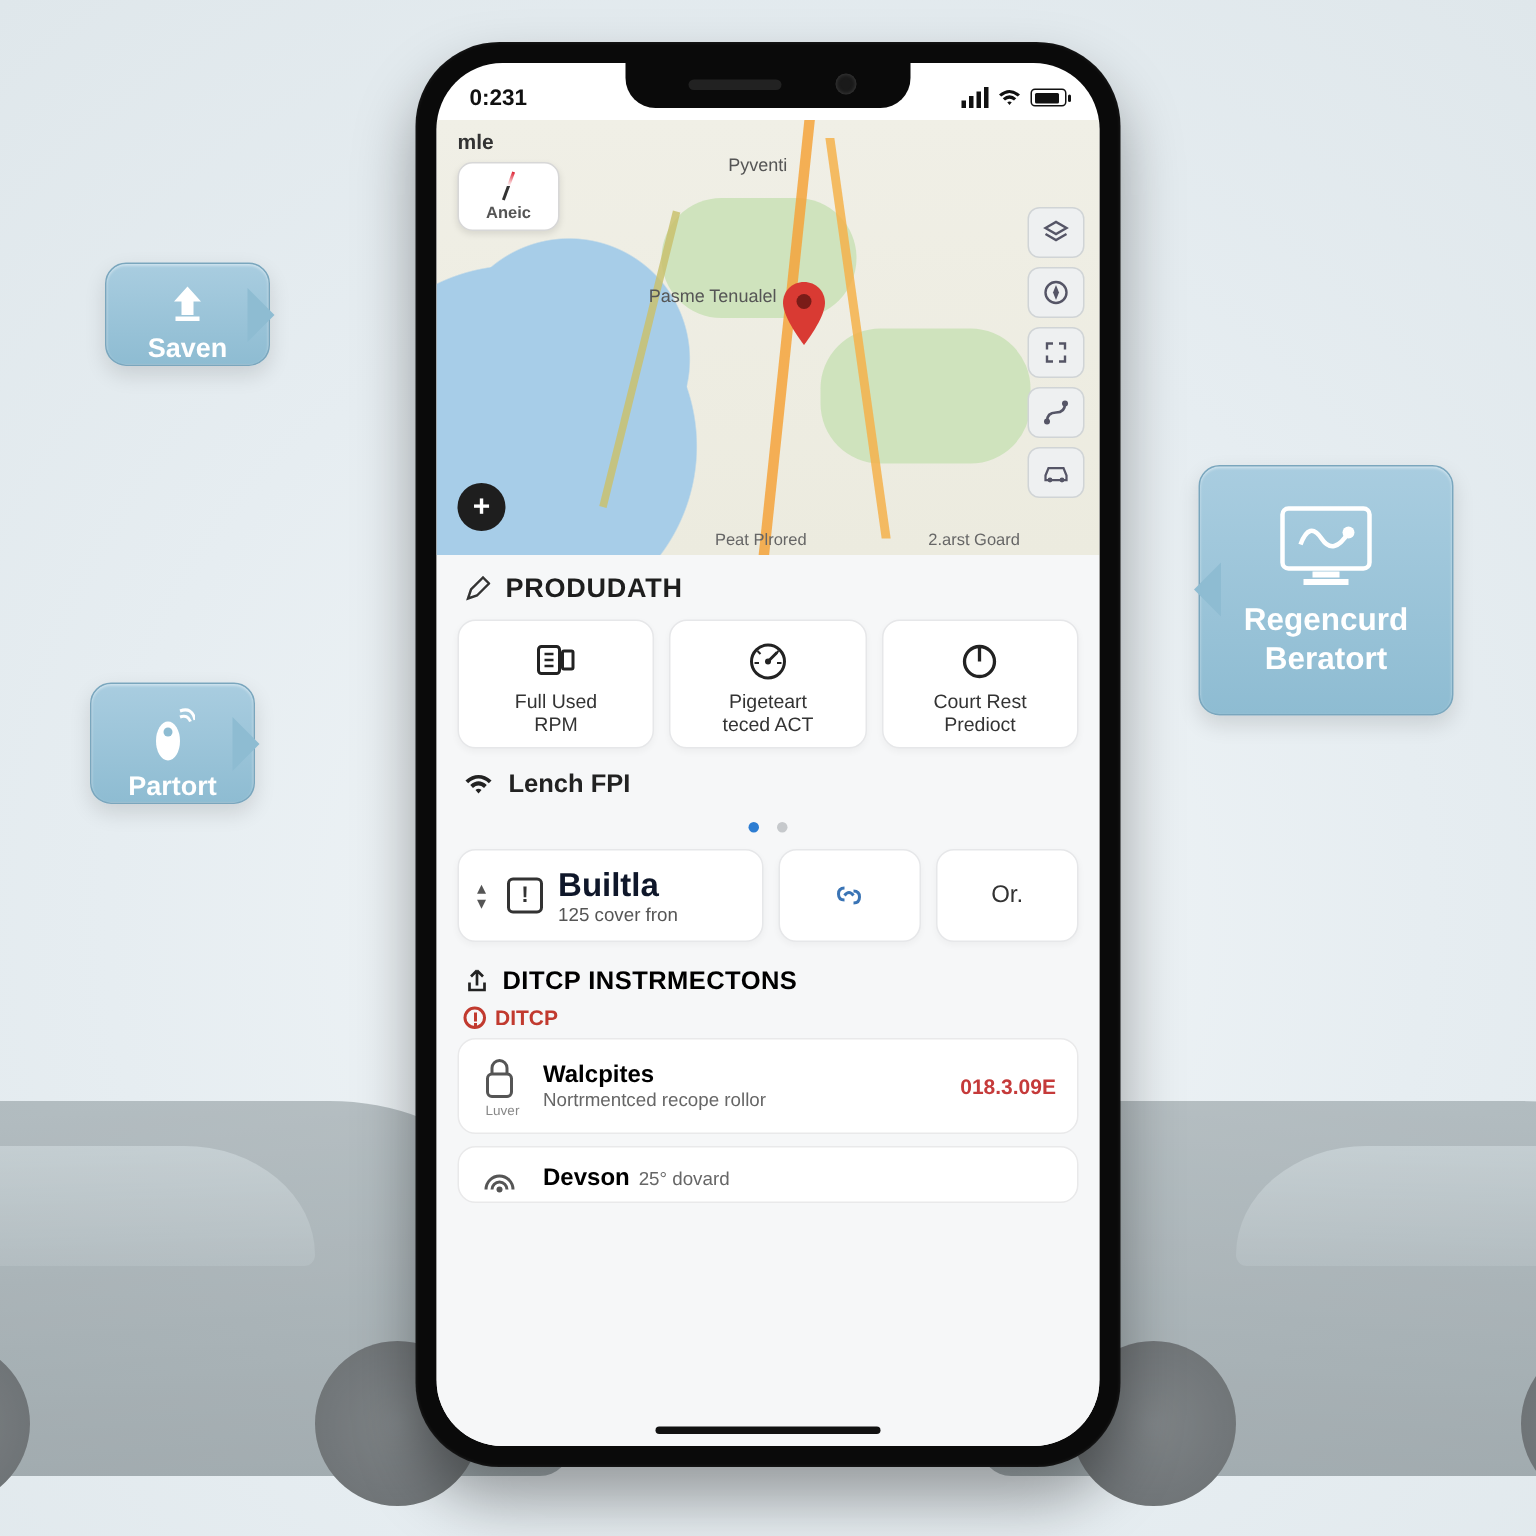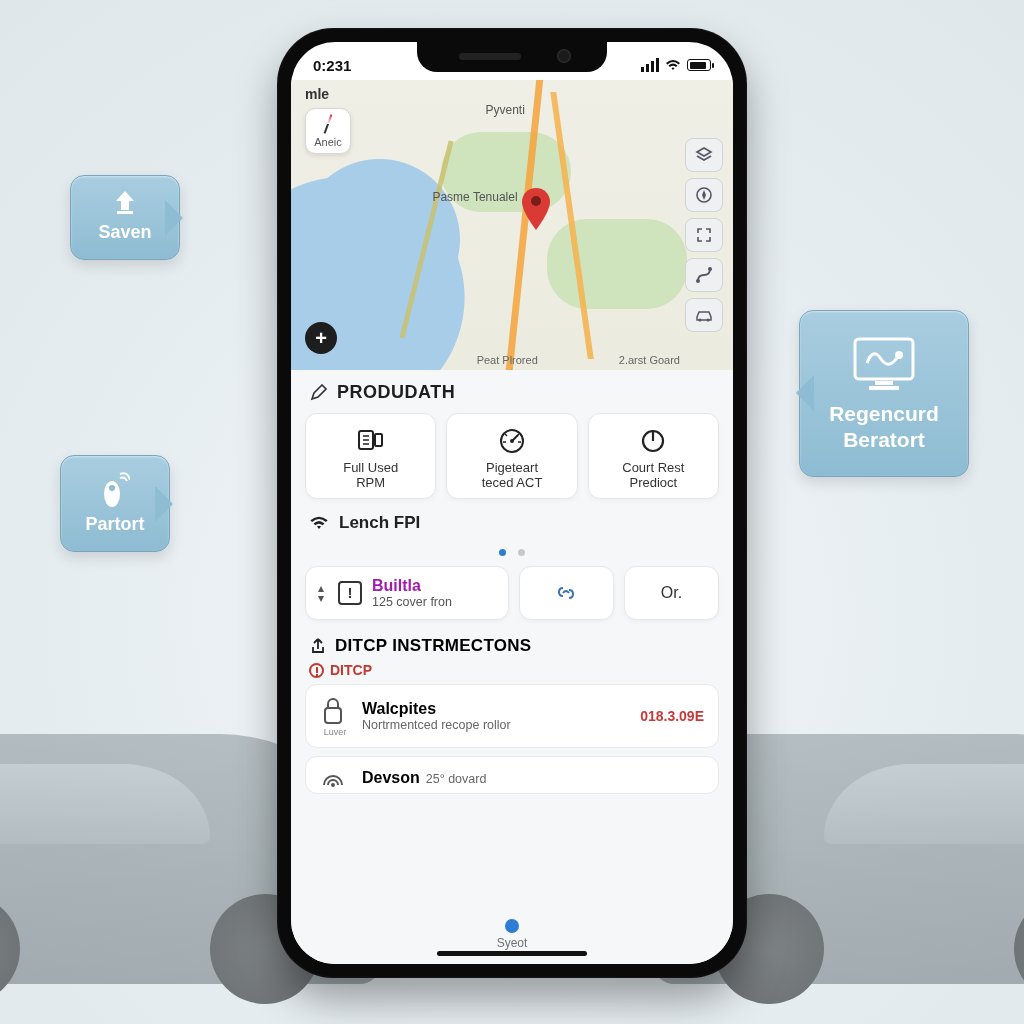--- a/index.html
+++ b/index.html
@@ -36,21 +36,21 @@
     border: 1px solid #7aa6bd;
     border-radius: 14px;
     color: #fff;
     text-align: center;
     padding: 14px 18px 10px;
     box-shadow: 0 6px 14px rgba(0,0,0,.12), inset 0 1px 2px rgba(255,255,255,.5);
     min-width: 110px;
   }
   .callout .ic { display:block; margin:0 auto 6px; }
   .callout .lab { font-weight:600; font-size:18px; }
-  .callout.small { padding:12px 16px 16px; }
+  .callout.small { padding:12px 16px 0; }
   .callout.big   { padding:22px 24px; min-width:170px; }
   
   .callout.ptr-right::after {
     content:""; position:absolute; right:-22px; top:50%; margin-top:-18px;
     border:18px solid transparent; border-left-color:#8ebcd2;
   }
   .callout.ptr-left::after {
     content:""; position:absolute; left:-22px; top:50%; margin-top:-18px;
     border:18px solid transparent; border-right-color:#8ebcd2;
   }
@@ -88,24 +88,24 @@
   .sig-bars i { width:3px; background:#111; display:block; }
   .sig-bars i:nth-child(1){height:5px} .sig-bars i:nth-child(2){height:8px}
   .sig-bars i:nth-child(3){height:11px} .sig-bars i:nth-child(4){height:14px}
   .wifi-dot { font-size:14px; line-height:1; }
   .batt { width:24px; height:12px; border:1.5px solid #111; border-radius:3px; position:relative; }
   .batt::after { content:""; position:absolute; right:-4px; top:3px; width:2.5px; height:5px; background:#111; border-radius:1px;}
   .batt i { display:block; margin:1.5px; width:16px; height:7px; background:#111; border-radius:1px;}
 
   .app-label { position:absolute; left:14px; top:44px; font-size:14px; color:#333; font-weight:700; z-index:30;}
   .compass-btn {
-    position:absolute; left:14px; top:66px; width:46px; height:46px; border-radius:10px;
+    position:absolute; left:14px; top:66px; width:68px; height:46px; border-radius:10px;
     background:#fff; border:1px solid #d7d7d7; box-shadow:0 2px 5px rgba(0,0,0,.1);
     display:flex; flex-direction:column; align-items:center; justify-content:center; z-index:30;
-    font-size:11px; color:#555;
+    font-size:11px; color:#555;font-weight:bold;
   }
   .compass-btn .needle { width:2px; height:20px; background:linear-gradient(#d23,#fff 50%,#333 50%); transform:rotate(20deg); margin-bottom:2px;}
 
   .map {
     height:290px; width:100%;
     background:
       linear-gradient(200deg, rgba(245,153,60,.0) 0%, rgba(245,153,60,.0) 51%, rgba(245,153,60,0) 52%) ,
       radial-gradient(circle at 20% 55%, #a7cde8 0 80px, transparent 81px),
       radial-gradient(circle at 12% 75%, #a7cde8 0 120px, transparent 121px),
       linear-gradient(180deg,#f0efe6,#ecebdf);
@@ -151,21 +151,21 @@
   .pager .dot.active { background:#2d7dd2; }
 
   .info-row { display:flex; gap:10px; padding:0 14px; }
   .info-card {
     background:#fff; border:1px solid #e6e7e9; border-radius:12px; padding:10px 12px;
     display:flex; align-items:center; gap:10px; box-shadow:0 2px 5px rgba(0,0,0,.04);
   }
   .info-card.main { flex:1.8; }
   .info-card.small { flex:.7; justify-content:center; color:#3a74b5; font-weight:600; }
   .info-card.smaller { flex:.7; justify-content:center; color:#333; }
-  .info-card .txt .t1 { font-weight:700; font-size:16px; color:#a21caf; }
+  .info-card .txt .t1 { font-weight:700; font-size:22px; color:#0f172a; }
   .info-card .txt .t2 { font-size:12.5px; color:#555; }
   .warn-ic { width:24px; height:24px; border:2px solid #333; border-radius:4px; position:relative; }
   .warn-ic::before { content:"!"; position:absolute; left:0; right:0; top:1px; text-align:center; font-weight:800; font-size:15px; color:#333;}
   .arrows { display:flex; flex-direction:column; color:#555; font-size:12px; line-height:10px; margin-right:4px;}
 
   .sec-head2 { display:flex; align-items:center; gap:8px; padding:16px 18px 2px; font-weight:800; letter-spacing:.3px; font-size:17px;}
   .dtcp { padding:4px 18px 6px; color:#c13a2f; font-weight:700; font-size:14px; display:flex; align-items:center; gap:6px;}
   .dtcp .ring { width:15px; height:15px; border:2px solid #c13a2f; border-radius:50%; position:relative;}
   .dtcp .ring::after{content:""; position:absolute; left:5px; top:2px; width:2px; height:6px; background:#c13a2f;}
   .dtcp .ring::before{content:""; position:absolute; left:5px; top:9px; width:2px; height:2px; background:#c13a2f;}
@@ -431,21 +431,17 @@
                 <circle cx="13" cy="18" r="2" fill="#555"></circle>
               </svg>
           </div>
           <div class="t" style="display:flex; gap:6px; align-items:baseline;">
             <span class="t1">Devson</span>
             <span class="t2">25° dovard</span>
           </div>
         </div>
       </div>
 
-      <div class="bottom-bar">
-        <div class="dot"></div>
-        <span>Syeot</span>
-      </div>
     </div>
 
     <div class="home-ind"></div>
   </div>
 </div>
 
 </body></html>

